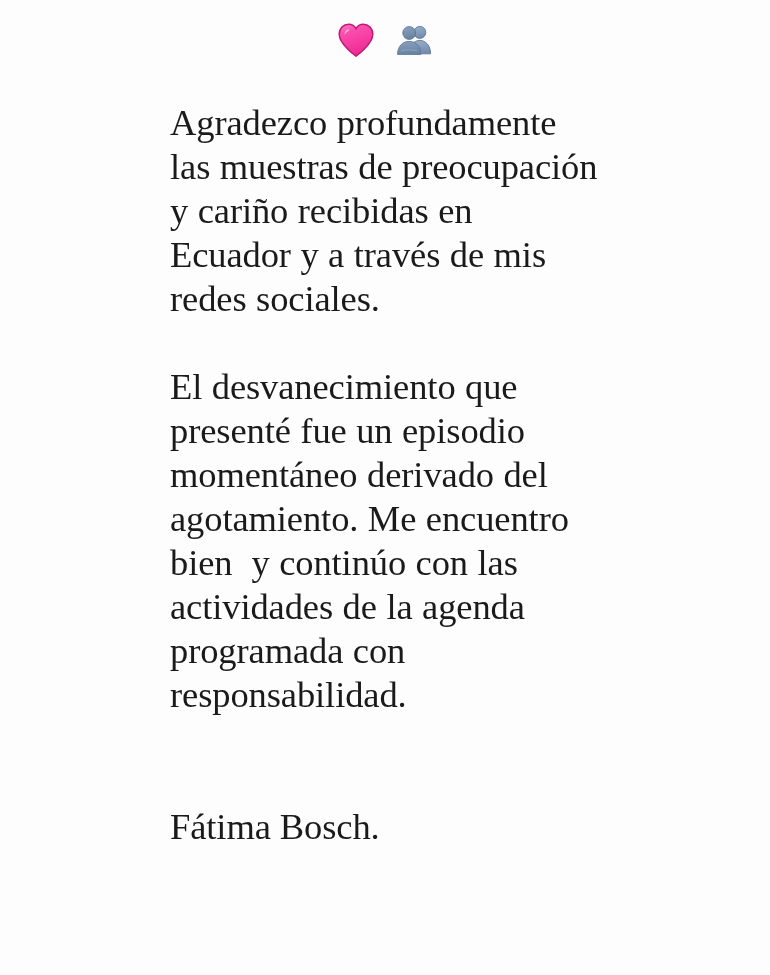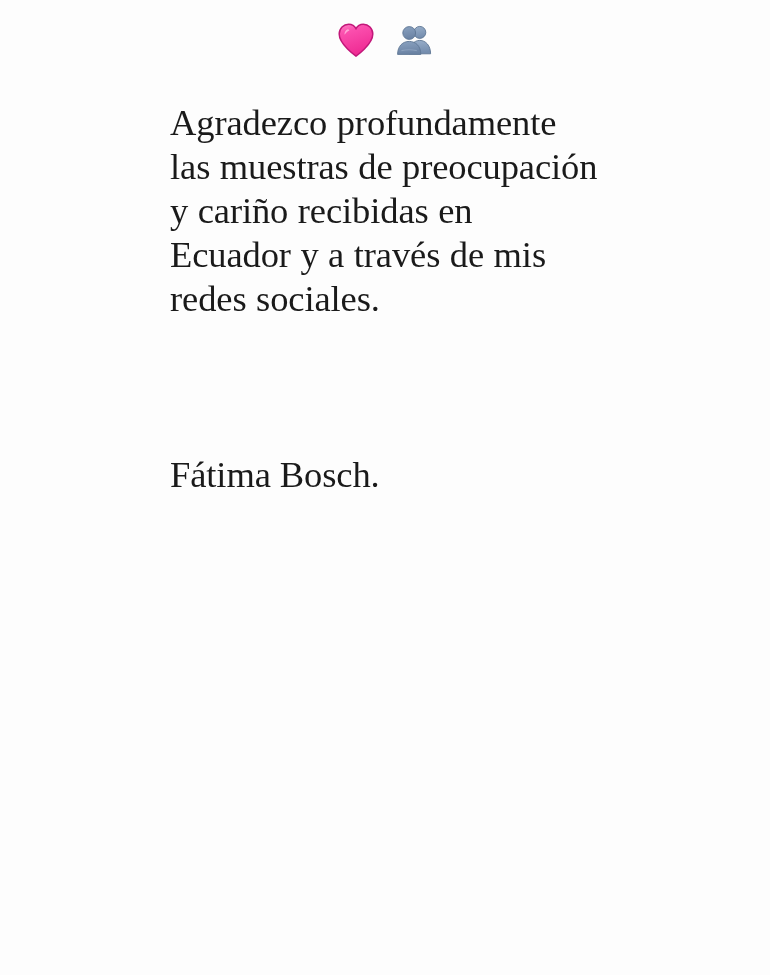--- a/index.html
+++ b/index.html
@@ -122,20 +122,28 @@
   <div id="message-body">
 
     <p class="statement-paragraph">Agradezco profundamente
 las muestras de preocupación
 y cariño recibidas en
 Ecuador y a través de mis
 redes sociales.</p>
 
     <div class="paragraph-gap"></div>
 
+    <p class="statement-paragraph">El desvanecimiento que
+presenté fue un episodio
+momentáneo derivado del
+agotamiento. Me encuentro
+bien  y continúo con las
+actividades de la agenda
+programada con
+responsabilidad.</p>
 
     <div class="paragraph-gap"></div>
 
 
     <div class="paragraph-gap"></div>
 
     <p id="signature-line">Fátima Bosch.</p>
 
   </div>
 

